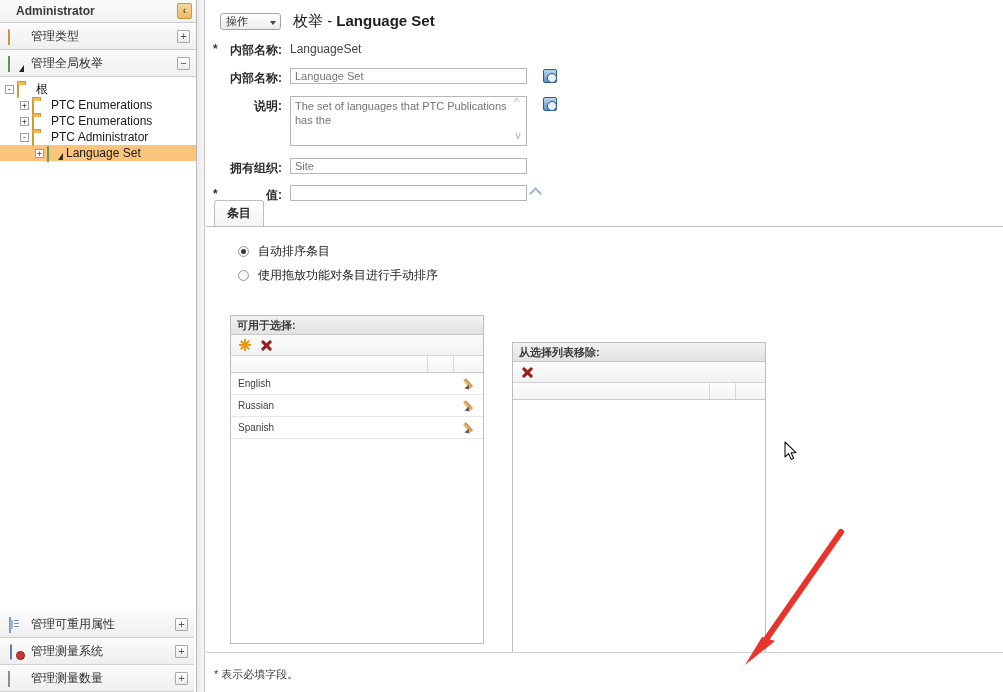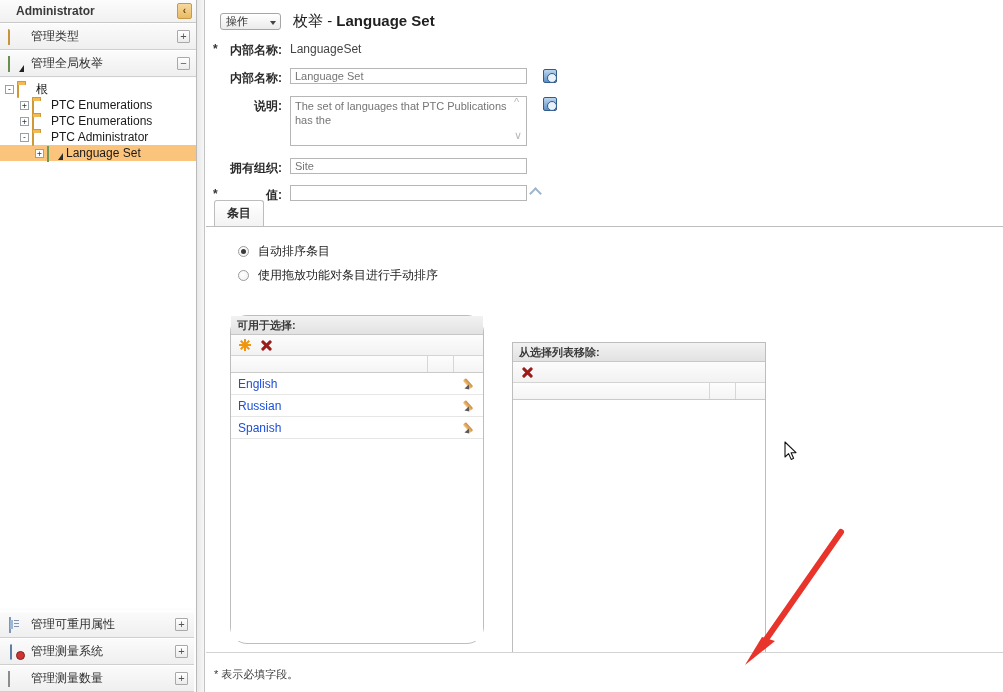--- a/index.html
+++ b/index.html
@@ -281,21 +281,21 @@
   }
   .radio-lbl { margin-left: 9px; font-size: 12px; color: #222; }
 
   
   .lists { position: absolute; left: 24px; top: 88px; right: 0; height: 330px; }
   .lpanel {
     position: absolute; top: 0;
     border: 1px solid #bdbdbd;
     background: #fff;
   }
-  .lp-left { left: 0; width: 254px; height: 329px; border-radius: 17px; }
+  .lp-left { left: 0; width: 254px; height: 329px; }
   .lp-right { left: 282px; width: 254px; height: 329px; margin-top: 27px; }
   .lp-hdr {
     height: 19px;
     background: linear-gradient(to bottom,#f2f2f2,#e2e2e2);
     border-bottom: 1px solid #c7c7c7;
     display: flex; align-items: center;
     padding-left: 6px;
     font-size: 11px; font-weight: bold; color: #3a3a3a;
   }
   .lp-tools {
@@ -338,21 +338,21 @@
     background: linear-gradient(to bottom,#fdfdfd,#f4f4f4);
     border-bottom: 1px solid #cacaca;
     position: relative;
   }
   .colsep { position: absolute; top: 0; bottom: 0; width: 1px; background: #d7d7d7; }
   .lrow {
     height: 22px;
     display: flex; align-items: center;
     padding: 0 6px 0 7px;
     border-bottom: 1px solid #e6e6e6;
-    font-size: 12px; color: #1d4ed8;
+    font-size: 10px; color: #404040;
     cursor: pointer;
     background: #fff;
   }
   .lrow .nm { flex: 1 1 auto; }
   .pencil {
     width: 13px; height: 13px; position: relative; flex: 0 0 auto; cursor: pointer;
   }
   .pencil:before {
     content: ""; position: absolute; left: 2px; top: 1px;
     width: 4px; height: 11px;

